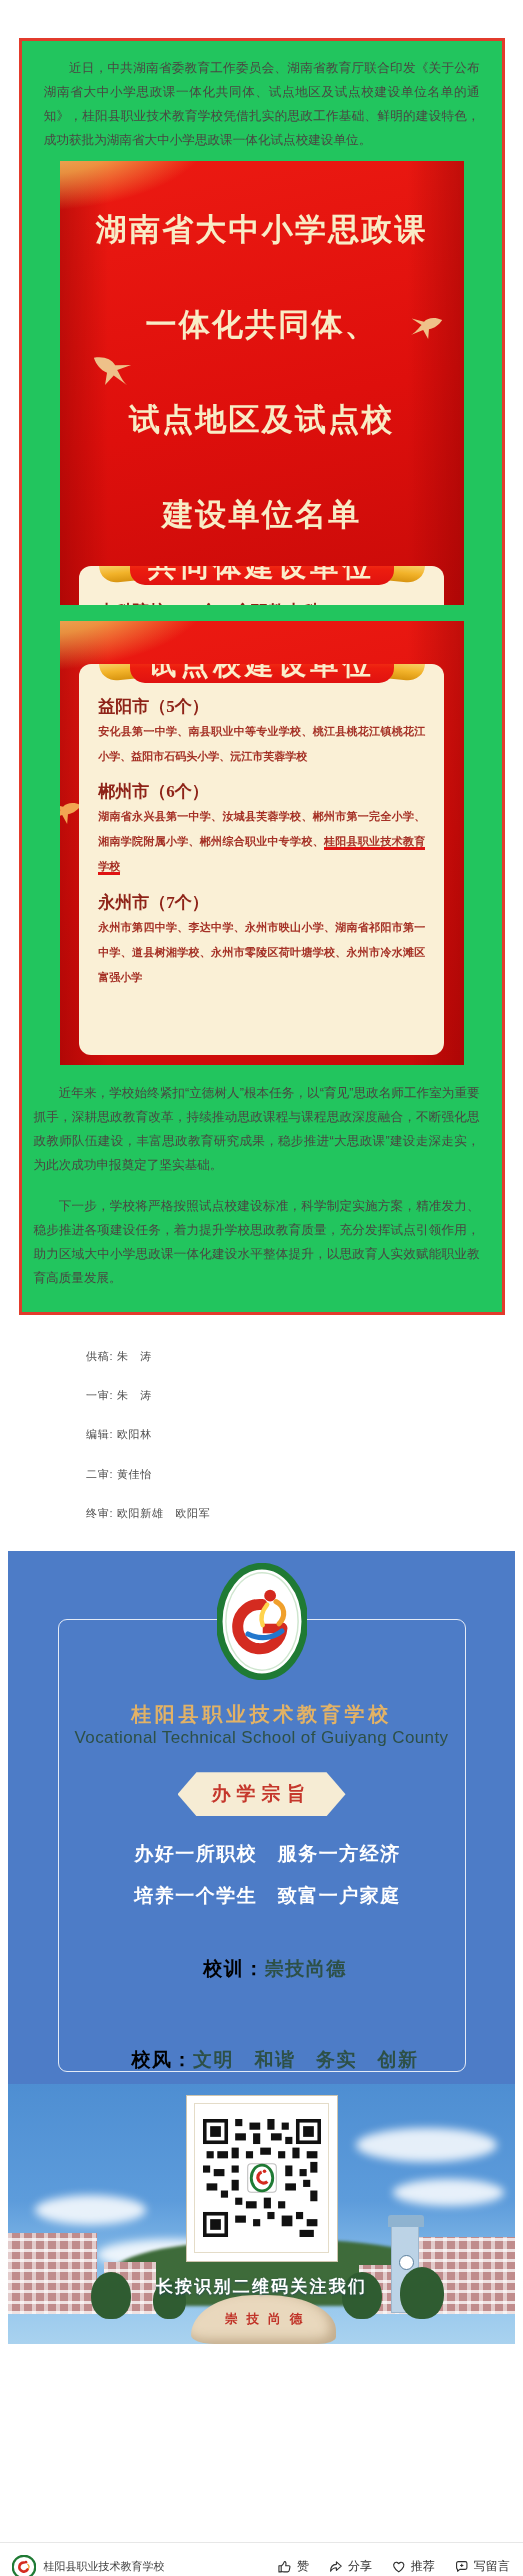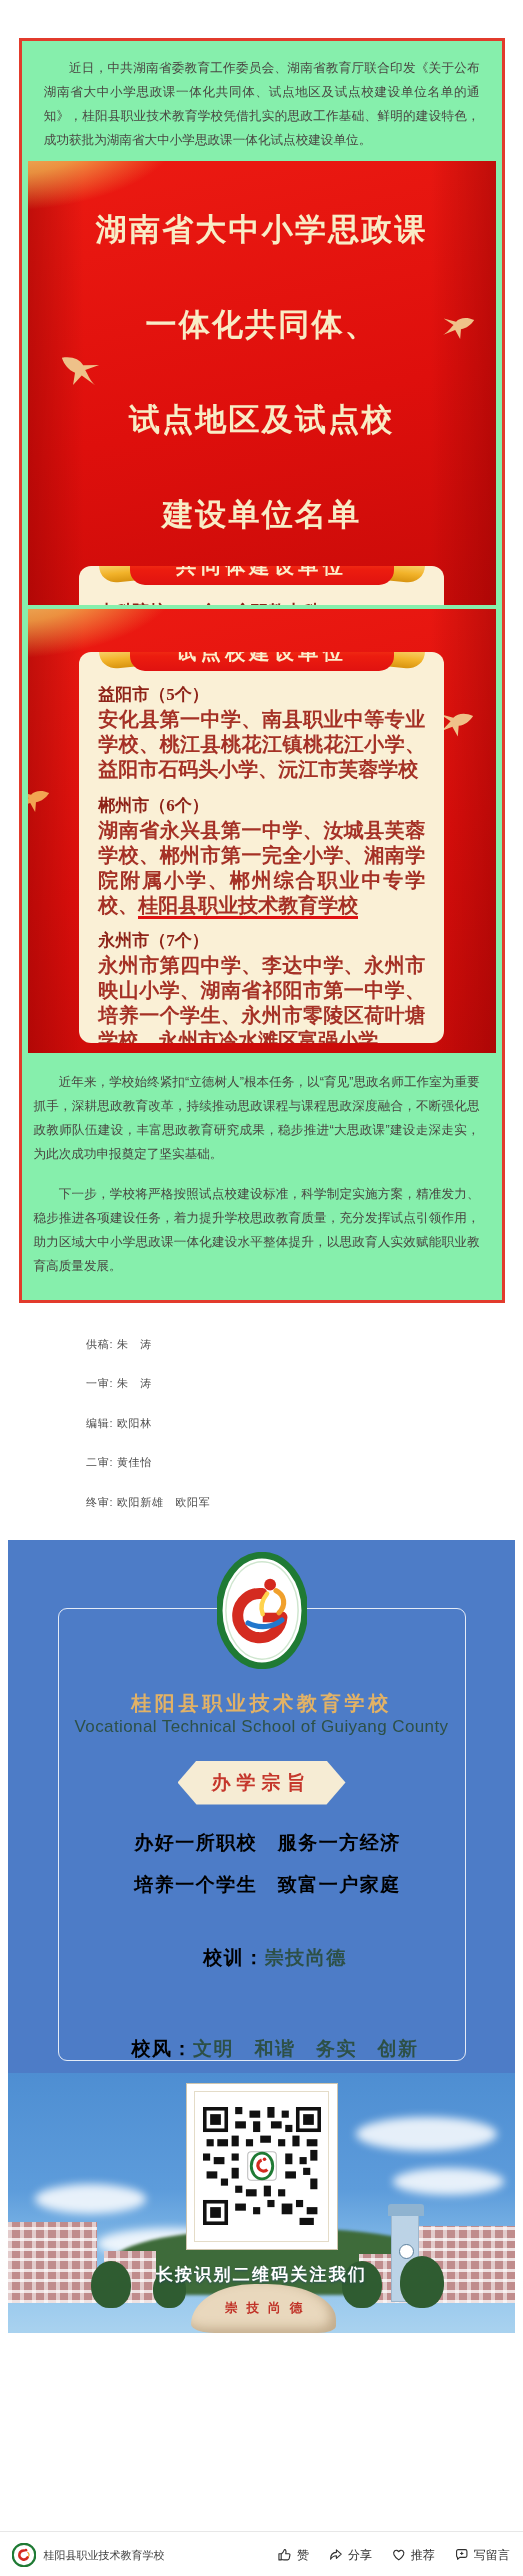--- a/index.html
+++ b/index.html
@@ -1,26 +1,26 @@
 <!DOCTYPE html>
 <html style="font-size:12px"><head>
 <meta charset="utf-8">
 <style>
   * { margin:0; padding:0; box-sizing:border-box; }
   html,body { background:#ffffff; }
   body { width:523px; font-family:"Liberation Sans", sans-serif; color:#4a4642; margin:0 auto; }
 
   
-  .article-box { margin:38px 18px 0 18.5px; border:3.7px solid #e23b2c; padding:15px 6px 22px; background:#86efac; }
+  .article-box { margin:38px 18px 0 18.5px; border:3.7px solid #e23b2c; padding:15px 6px 22px; background:#22c55e; }
   .para { font-size:12.6px; line-height:24px; text-align:justify; text-indent:2em; color:#4a4642; margin:0 16.3px; }
   .para.p1 { margin-bottom:9px; }
   .para.mt { margin-top:16.3px;margin-left:6px; }
 
   
-  .poster { width:468px; margin:4px auto; position:relative; overflow:hidden;
+  .poster { width:404px; margin:16px auto; position:relative; overflow:hidden;
     background:
       radial-gradient(ellipse 252px 111px at -30px -30px, rgba(250,219,130,.95), rgba(243,186,80,.75) 40%, rgba(243,186,80,0) 72%),
       linear-gradient(90deg, rgba(130,0,0,.40), rgba(130,0,0,0) 12%, rgba(130,0,0,0) 86%, rgba(130,0,0,.40)),
       linear-gradient(168deg,#ec1a12 0%, #de0f0c 55%, #c90b09 100%);
   }
   .poster1 { height:444px; margin-top:3px; }
   .poster2 { height:444px; margin-top:4.4px; }
   .poster-title { text-align:center; font-family:"Liberation Serif", serif; font-weight:bold;
     color:#f8ecc6; font-size:31px; line-height:52px; letter-spacing:2.2px; }
   .poster1 .poster-title { padding-top:43px; }
@@ -28,41 +28,41 @@
   .card { background:#faf0d6; width:365px; margin:0 auto; border-radius:12px; position:relative; }
   .card1 { margin-top:25px; height:178px; padding:33px 19px 15px; overflow:hidden; }
   .card2 { margin-top:43px; height:391px; padding:30px 19px 13.3px; overflow:hidden; }
   .ribbon { position:absolute; top:-18px; left:50%; transform:translateX(-50%); width:302px; height:37px; }
   .ribbon .fold { position:absolute; top:3.7px; width:43px; height:30px;
     background:linear-gradient(180deg,#fff3b8,#f2b32a 70%,#d89410); }
   .ribbon .fold.l { left:-12px; border-radius:7.4px 0 4.4px 19px; transform:skewY(-6deg); }
   .ribbon .fold.r { right:-12px; border-radius:0 7.4px 19px 4.4px; transform:skewY(6deg); }
   .ribbon .face { position:absolute; inset:0 19px; background:linear-gradient(180deg,#ff5c1e,#ec1c0f 60%,#e01210);
     border-radius:6px 6px 15px 15px; display:flex; align-items:center; justify-content:center;
-    font-family:"Liberation Serif", serif; font-weight:bold; font-size:20px; letter-spacing:4.4px; color:#fbeecb; }
+    font-family:"Liberation Serif", serif; font-weight:bold; font-size:28px; letter-spacing:4.4px; color:#fbeecb; }
   .group-title { font-family:"Liberation Serif", serif; font-weight:bold; font-size:17px; line-height:25px; color:#8e2318; }
-  .group-list { font-family:"Liberation Serif", serif; font-weight:bold; font-size:20px; line-height:25px; color:#a53126; text-align:justify; }
+  .group-list { font-family:"Liberation Serif", serif; font-weight:bold; font-size:11px; line-height:25px; color:#a53126; text-align:justify; }
   .gap { height:10.4px; }
   .hl-underline { border-bottom:3.7px solid #e01212; box-decoration-break:clone; -webkit-box-decoration-break:clone; }
 
   
   .credits { margin:34px 0 0 86px; }
   .credit-line { font-size:11px; line-height:15px; color:#4c4c4c; margin-bottom:24.4px; letter-spacing:0.7px; }
 
   
   .school-panel { margin:30px 8.1px 0; height:793px; background:#4d7cc7; position:relative; overflow:hidden; text-align:center; }
   .panel-border { position:absolute; left:50px; width:408px; top:68px; height:453px;
     border:1.5px solid rgba(255,255,255,.85); border-radius:9px; pointer-events:none; }
   .school-logo { position:relative; margin:12px auto 0; width:90px; height:117px; z-index:2; }
   .school-name-cn { margin-top:18px; font-size:20px; font-weight:bold; color:#e2b266; letter-spacing:3.7px; }
   .school-name-en { font-size:17px; color:#2d5047; letter-spacing:0.4px; }
   .banner { display:inline-block; margin-top:24px; position:relative; background:#f6ecd4; padding:9px 34px;
     clip-path:polygon(0 50%, 19px 0, calc(100% - 19px) 0, 100% 50%, calc(100% - 19px) 100%, 19px 100%);
     font-size:19px; font-weight:bold; color:#c5372c; letter-spacing:6px; }
-  .motto { margin-top:25px; font-size:19px; font-weight:bold; color:#000000; letter-spacing:1.5px; white-space:pre-wrap;margin-left:12px; }
+  .motto { margin-top:25px; font-size:19px; font-weight:bold; color:#ffffff; letter-spacing:1.5px; white-space:pre-wrap;margin-left:12px; }
   .motto + .motto { margin-top:16.3px; }
   .style-row { margin-top:21px; font-size:19px; font-weight:bold; letter-spacing:1.5px; white-space:pre-wrap; }
   .style-row .lbl { color:#000000; }
   .style-row .val { color:#2d5047; }
   .style-row.first { margin-top:25px; }
 
   
   .photo { position:absolute; left:0; right:0; bottom:0; height:260px; overflow:hidden;
     background:linear-gradient(180deg,#4e8ed2 0%, #5d9cdb 45%, #8fc3ec 75%, #a9d2ef 100%); }
   .cloud { position:absolute; background:rgba(255,255,255,.85); border-radius:50%; filter:blur(4.4px); }
@@ -144,21 +144,21 @@
         <div class="group-list">安化县第一中学、南县职业中等专业学校、桃江县桃花江镇桃花江小学、益阳市石码头小学、沅江市芙蓉学校</div>
       </div>
       <div class="gap"></div>
       <div class="group">
         <div class="group-title">郴州市（6个）</div>
         <div class="group-list"><span>湖南省永兴县第一中学、汝城县芙蓉学校、郴州市第一完全小学、湘南学院附属小学、郴州综合职业中专学校、</span><span class="hl-underline">桂阳县职业技术教育学校</span></div>
       </div>
       <div class="gap"></div>
       <div class="group">
         <div class="group-title">永州市（7个）</div>
-        <div class="group-list">永州市第四中学、李达中学、永州市映山小学、湖南省祁阳市第一中学、培养一个学生、永州市零陵区荷叶塘学校、永州市冷水滩区富强小学</div>
+        <div class="group-list">永州市第四中学、李达中学、永州市映山小学、湖南省祁阳市第一中学、道县树湘学校、永州市零陵区荷叶塘学校、永州市冷水滩区富强小学</div>
       </div>
     </div>
   </div>
 
   <p class="para mt">近年来，学校始终紧扣“立德树人”根本任务，以“育见”思政名师工作室为重要抓手，深耕思政教育改革，持续推动思政课程与课程思政深度融合，不断强化思政教师队伍建设，丰富思政教育研究成果，稳步推进“大思政课”建设走深走实，为此次成功申报奠定了坚实基础。</p>
   <p class="para mt">下一步，学校将严格按照试点校建设标准，科学制定实施方案，精准发力、稳步推进各项建设任务，着力提升学校思政教育质量，充分发挥试点引领作用，助力区域大中小学思政课一体化建设水平整体提升，以思政育人实效赋能职业教育高质量发展。</p>
 </div>
 
 <div class="credits">
   <div class="credit-line">供稿: 朱　涛</div>

